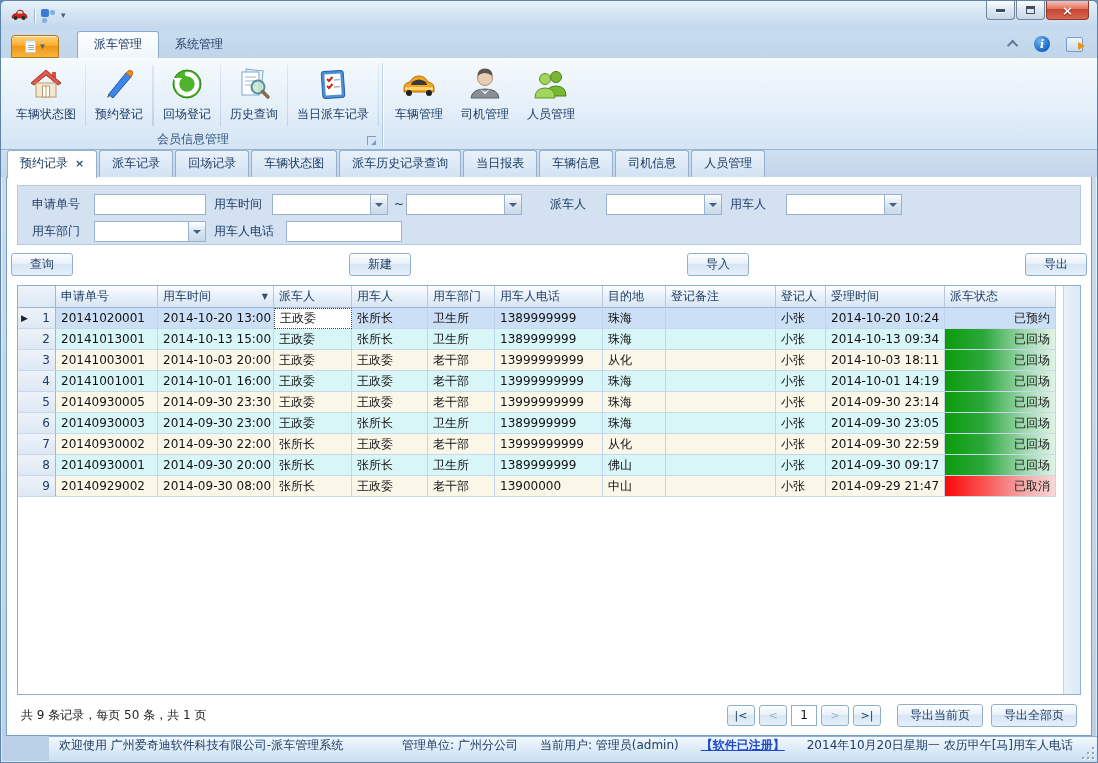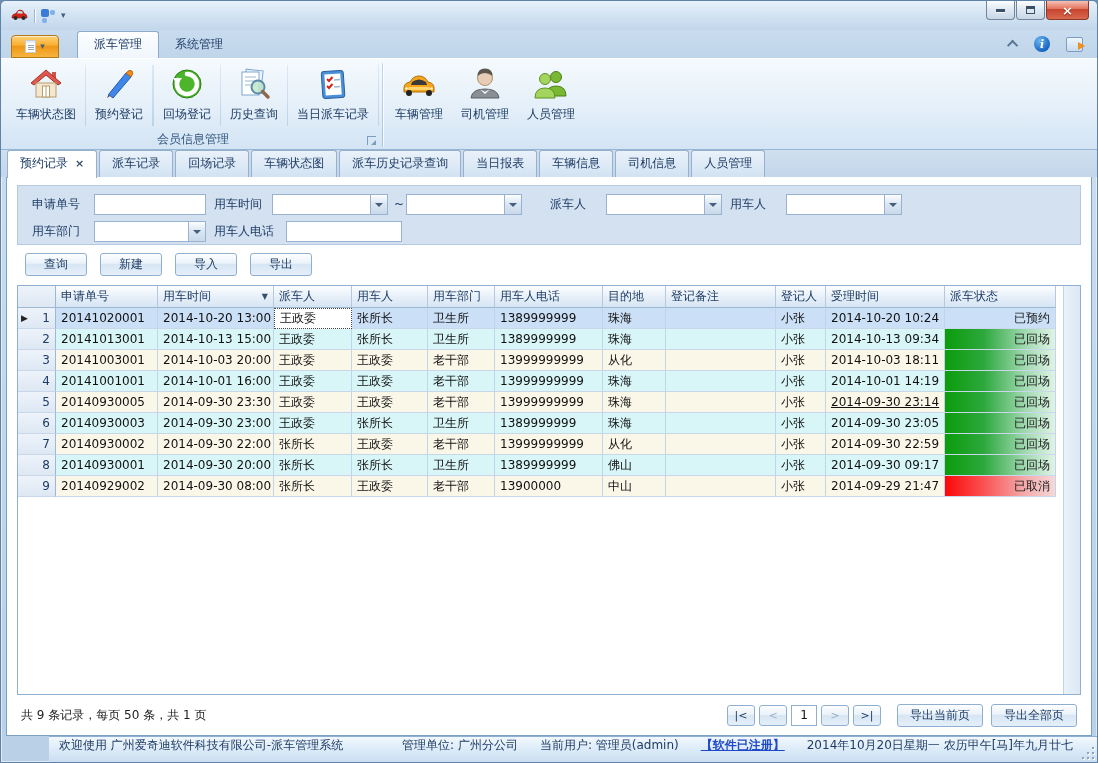--- a/index.html
+++ b/index.html
@@ -76,21 +76,21 @@
   .filter-panel { position:relative; margin:8px 10px 0; height:60px; flex:0 0 60px;
     background:#d3e1f1; border:1px solid #b5c9e0; }
   .f-label { position:absolute; color:#1e3c64; line-height:20px; }
   .f-input { position:absolute; height:21px; background:#fff; border:1px solid #98b2cf; }
   .f-combo { position:absolute; height:21px; background:#fff; border:1px solid #98b2cf; display:flex; }
   .f-combo .box { flex:1; }
   .f-combo .dd { width:17px; border-left:1px solid #98b2cf; background:linear-gradient(#fdfeff,#dce7f3 45%,#c9d9ea); display:flex; align-items:center; justify-content:center; }
   .tri-down { width:0; height:0; border-left:4px solid transparent; border-right:4px solid transparent; border-top:4px solid #44607e; }
   .f-tilde { position:absolute; color:#1e3c64; }
 
-  .action-row { height:38px; flex:0 0 38px; display:flex; align-items:center; justify-content:flex-start; gap:13px; padding:0 18px; }
+  .action-row { height:38px; flex:0 0 38px; display:flex; align-items:center; justify-content:space-between; gap:13px; padding:0 4px; }
   .btn { min-width:62px; height:23px; padding:0 12px; border:1px solid #8fafd1; border-radius:3px; color:#1e3c64;
     background:linear-gradient(#fdfeff,#eaf2fa 45%,#d7e5f3 46%,#e4effa); display:flex; align-items:center; justify-content:center; cursor:default;
     box-shadow:inset 0 1px 0 #fff; white-space:nowrap; }
 
   
   .grid-wrap { flex:1; margin:2px 10px 0; border:1px solid #8fb0d0; display:flex; overflow:hidden; background:#fff; }
   .grid-cols { flex:1; display:flex; flex-direction:column; overflow:hidden; }
   .grid-header-row { display:flex; flex:0 0 22px; }
   .ghcell { height:22px; background:linear-gradient(#fdfeff,#e7f0f9 50%,#d7e5f3); border-right:1px solid #b5c8dd; border-bottom:1px solid #9db8d4;
     color:#1e3c64; display:flex; align-items:center; padding:0 5px; white-space:nowrap; overflow:hidden; position:relative; }
@@ -507,21 +507,21 @@
               </div>
               <div class="gcell" style="width: 102px;">20140930005</div>
               <div class="gcell" style="width: 116px;">2014-09-30 23:30</div>
               <div class="gcell" style="width: 78px;">王政委</div>
               <div class="gcell" style="width: 76px;">王政委</div>
               <div class="gcell" style="width: 67px;">老干部</div>
               <div class="gcell" style="width: 108px;">13999999999</div>
               <div class="gcell" style="width: 63px;">珠海</div>
               <div class="gcell" style="width: 110px;"></div>
               <div class="gcell" style="width: 50px;">小张</div>
-              <div class="gcell" style="width: 119px; text-decoration: underline;">2014-09-30 23:14</div>
+              <div class="gcell" style="width: 119px;">2014-09-30 23:14</div>
               <div class="gcell status" style="width: 111px;">
                 <div class="sbar returned">已回场</div>
               </div>
             </div>
             <div class="grow cyan">
               <div class="gcell ind" style="width: 38px;">
                 <span>6</span>
               </div>
               <div class="gcell" style="width: 102px;">20140930003</div>
               <div class="gcell" style="width: 116px;">2014-09-30 23:00</div>
@@ -613,21 +613,21 @@
       </div>
     </div>
   </div>
 
   <div class="statusbar">
     <span class="sb-welcome">欢迎使用 广州爱奇迪软件科技有限公司-派车管理系统</span>
     <span class="spacer"></span>
     <span class="sb-item">管理单位: 广州分公司</span>
     <span class="sb-item">当前用户: 管理员(admin)</span>
     <span class="sb-link">【软件已注册】</span>
-    <span class="sb-item" style="margin-right:14px;">2014年10月20日星期一 农历甲午[马]年九月廿七</span>
+    <span class="sb-item" style="margin-right:14px;">2014年10月20日星期一 农历甲午[马]用车人电话</span>
     <span class="grip">
         <i></i>
         <i></i>
         <i></i>
         <i></i>
         <i></i>
         <i></i>
       </span>
   </div>
 

